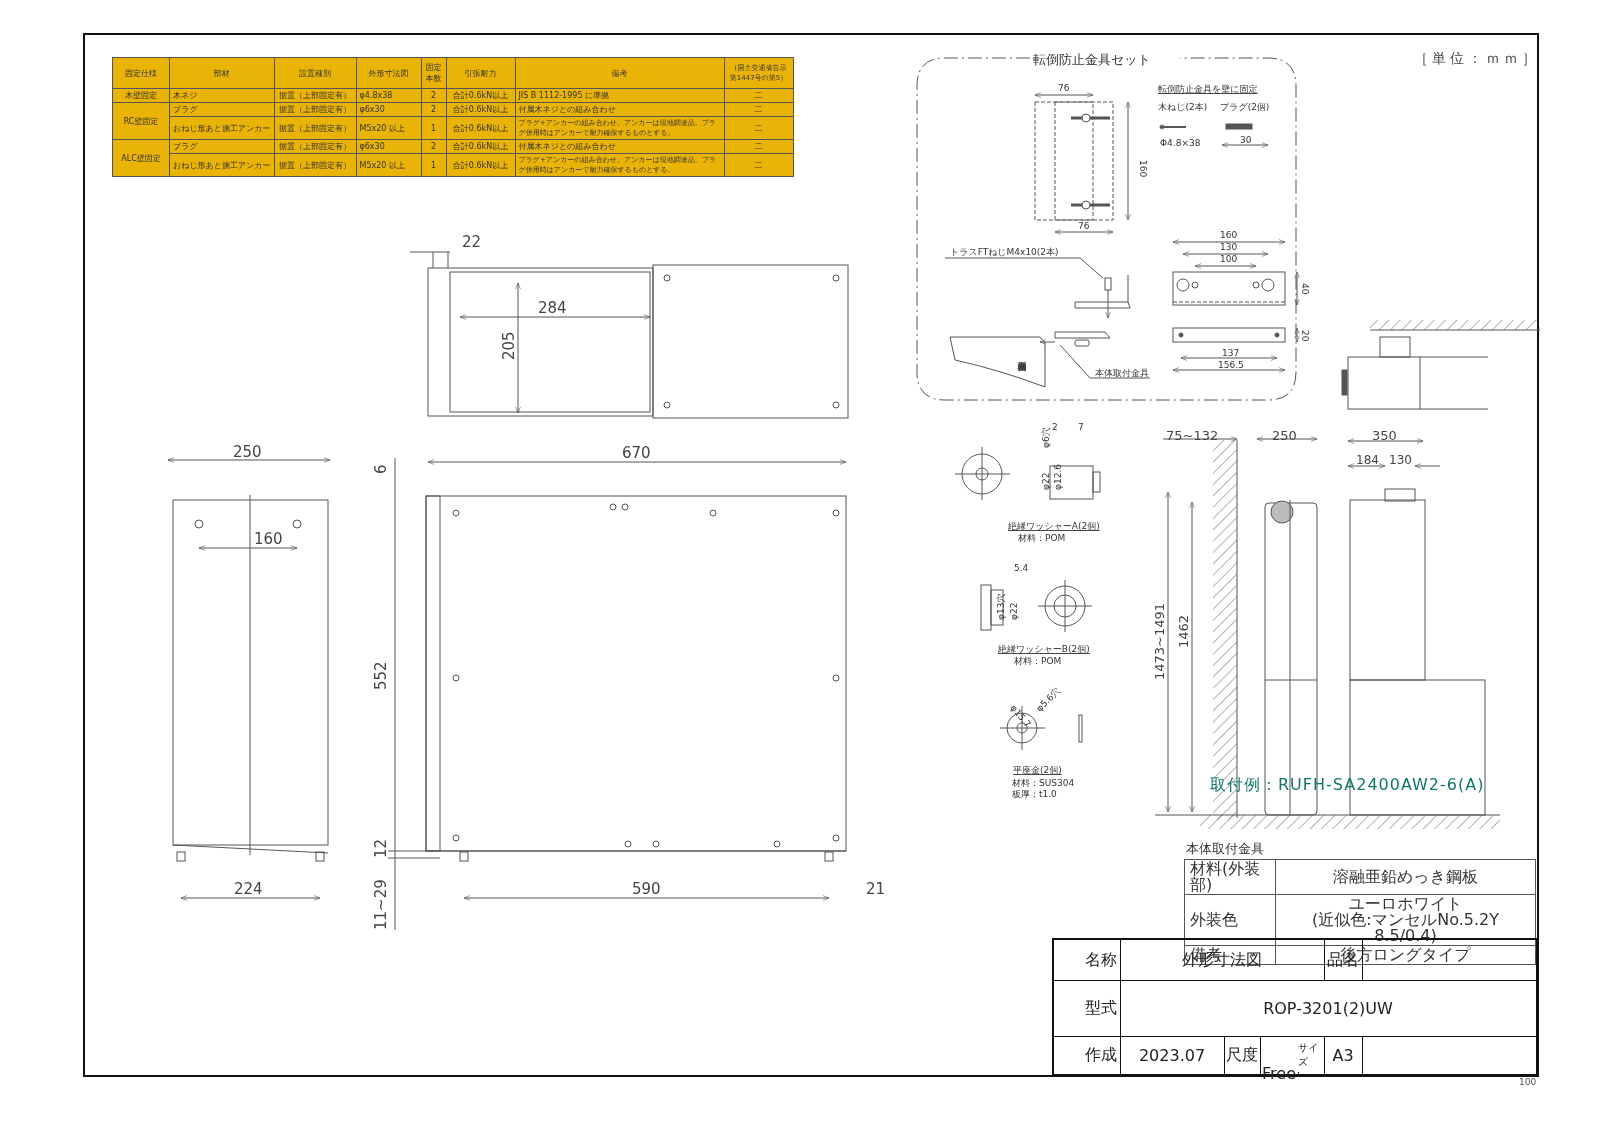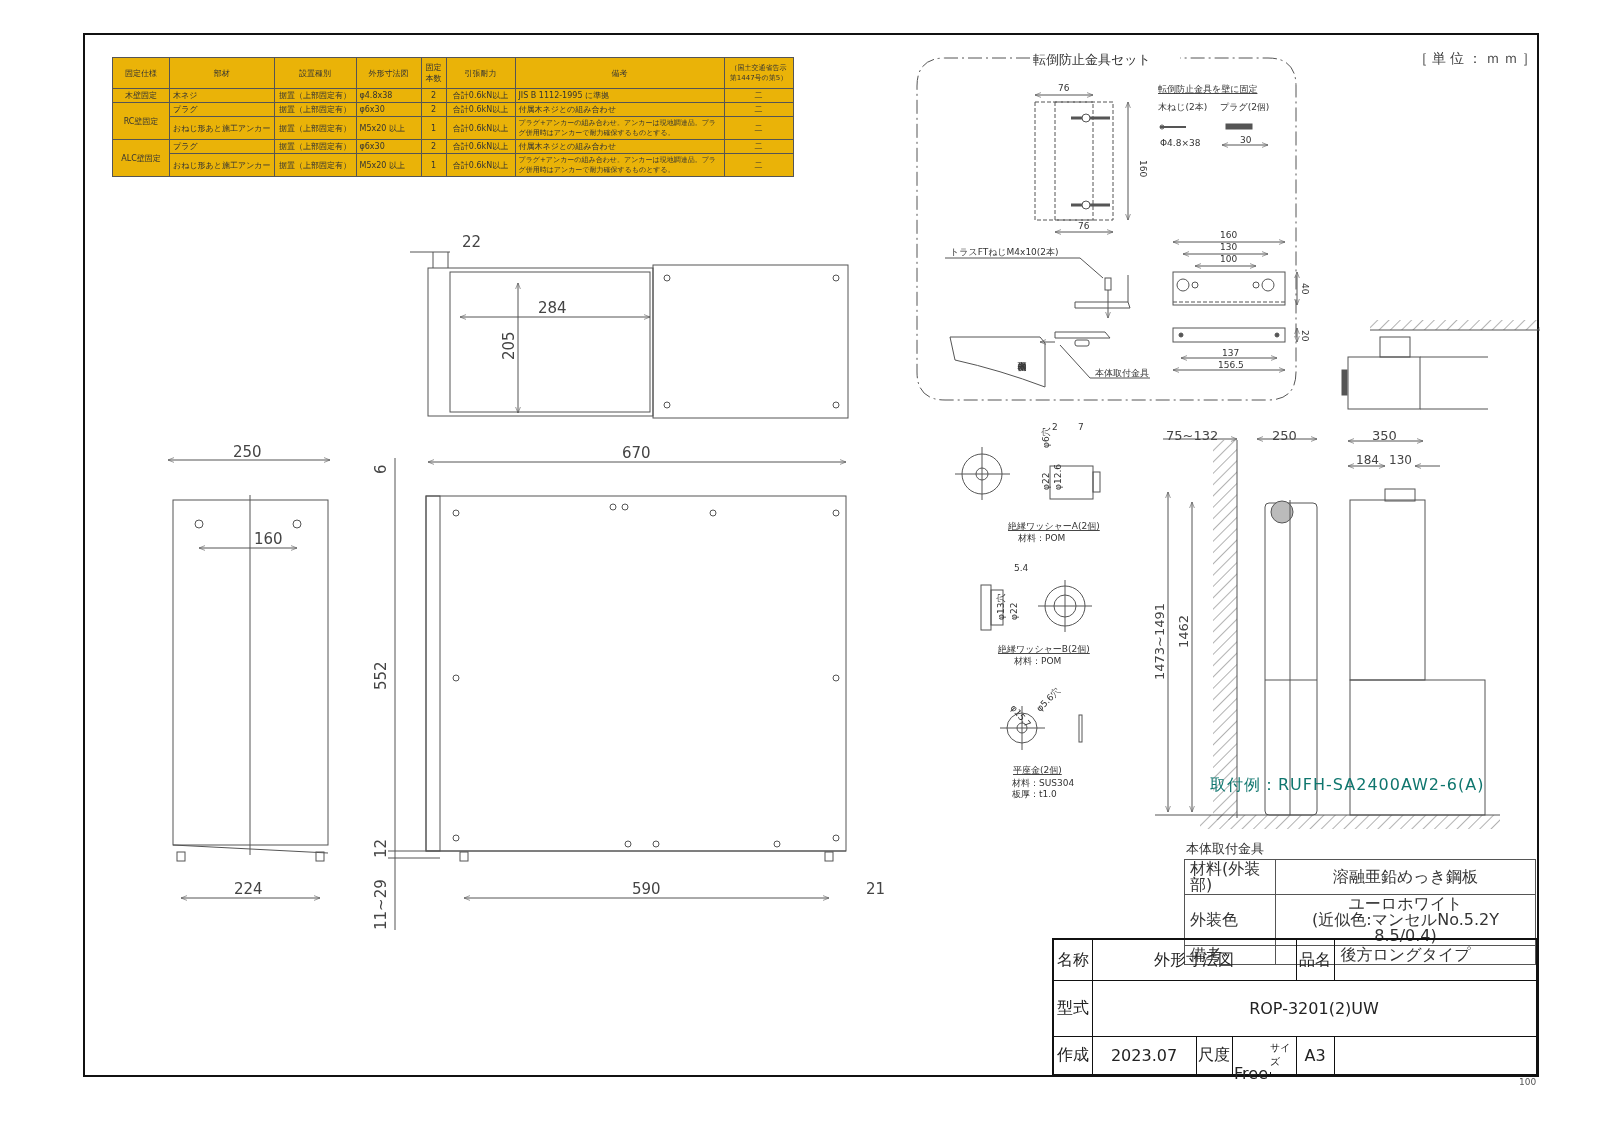--- a/index.html
+++ b/index.html
@@ -14,21 +14,21 @@
   table.spec th{height:28px;}
   
   .cov-title{position:absolute;left:1186px;top:840px;font-size:13px;color:#333;}
   table.cov{position:absolute;left:1184px;top:859px;border-collapse:collapse;font-size:16px;color:#333;width:352px;}
   table.cov td{border:1px solid #555;padding:1px 5px;line-height:16px;}
   table.cov td.v{text-align:center;}
   .example{position:absolute;left:1210px;top:775px;font-size:16px;color:#0f766e;letter-spacing:1px;}
   
   .tb{position:absolute;left:1052px;top:938px;width:486px;height:138px;border:2px solid #111;box-sizing:border-box;font-size:16px;}
   .tb .row{position:absolute;left:0;right:0;border-bottom:1px solid #111;}
-  .tb .c{position:absolute;top:0;bottom:0;border-right:1px solid #111;display:flex;align-items:center;justify-content:center;}
+  .tb .c{position:absolute;top:0;bottom:0;border-right:1px solid #111;display:flex;align-items:center;justify-content:center;padding-left:28px;}
   .company{font-weight:bold;font-size:24px;letter-spacing:1px;}
   .dimtxt{font-size:15px;fill:#444;font-family:"DejaVu Sans",sans-serif;}
   .smtxt{font-size:9px;fill:#333;font-family:"DejaVu Sans",sans-serif;}
   .mdtxt{font-size:11px;fill:#333;font-family:"DejaVu Sans",sans-serif;}
   .pagenum{position:absolute;left:1519px;top:1077px;font-size:9px;color:#555;}
 </style>
 </head>
 <body>
 
 <div class="sheet"></div>

